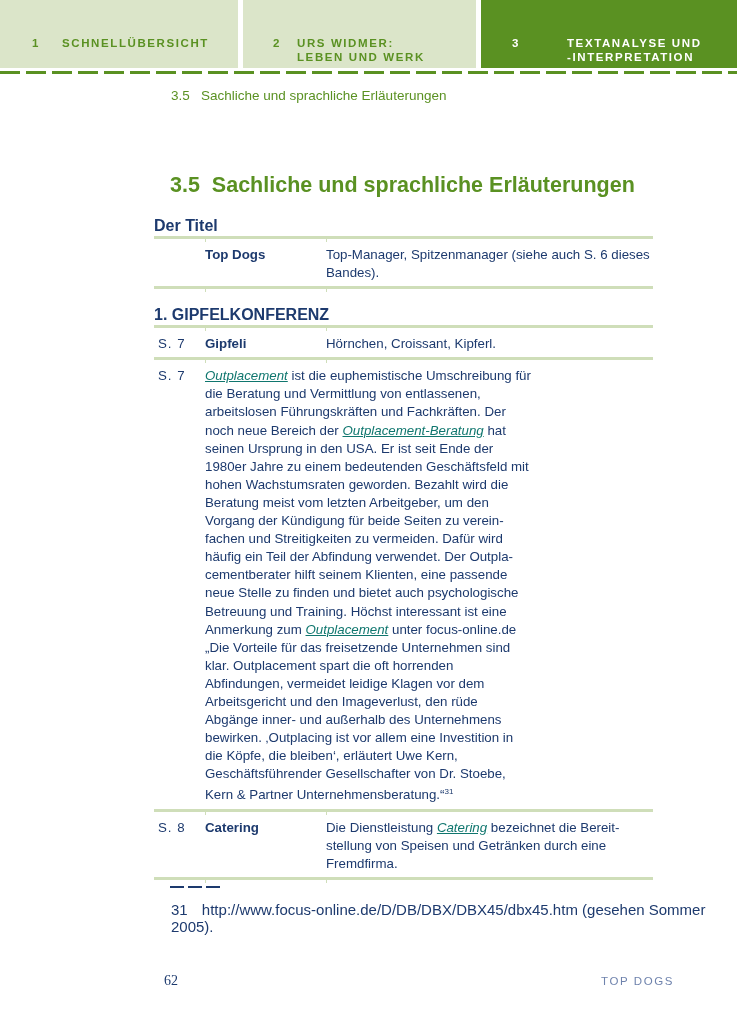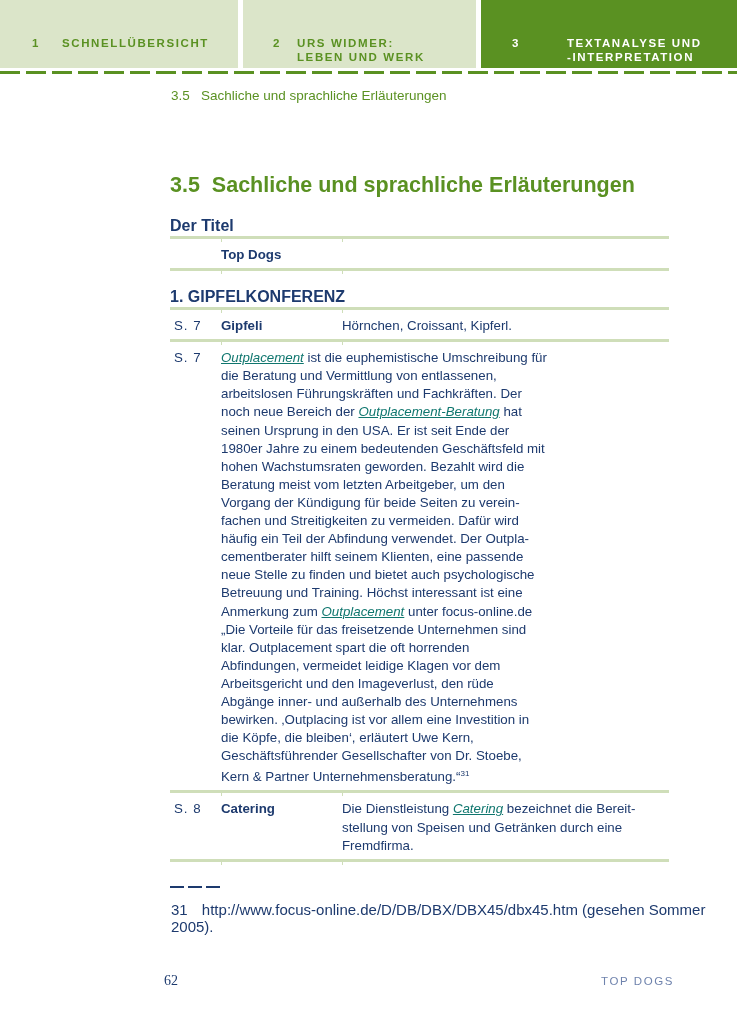--- a/index.html
+++ b/index.html
@@ -18,21 +18,21 @@
   .tab3 { left: 481px; width: 256px; background: #5a9122; color: #ffffff; }
   .tab3 .num { left: 31px; top: 36px; } .tab3 .lbl { left: 58px; top: 36px; margin-left: 28px; }
 
   .dash-line { position: absolute; top: 71px; left: 0; width: 737px; height: 3px;
     background: repeating-linear-gradient(90deg, #5a9122 0 20px, transparent 20px 26px); }
 
   .running-head { position: absolute; top: 88px; left: 171px; color: #5a9122; font-size: 13.5px; }
 
   .section-title { position: absolute; top: 173px; left: 170px; color: #5a9122; font-size: 21.5px; font-weight: bold; }
 
-  .content { position: absolute; left: 170px; top: 215px; width: 499px; }
+  .content { position: absolute; left: 154px; top: 215px; width: 499px; }
   .subhead { color: #1d3a6e; font-size: 16px; font-weight: bold; height: 21px; line-height: 21px; }
   .rule { height: 3px; background: #cfdeb9; position: relative; }
   .rule::before, .rule::after { content: ""; position: absolute; top: 3px; width: 1px; height: 3px; background: #cfdeb9; }
   .rule::before { left: 51px; } .rule::after { left: 172px; }
 
   .row { display: flex; font-size: 13.3px; line-height: 18.1px; padding: 7px 0 4px 0; }
   .c-page { width: 51px; padding-left: 4px; letter-spacing: 1px; }
   .c-term { width: 121px; font-weight: bold; padding-left: 0; }
   .c-def  { width: 327px; }
   .c-def i { font-style: italic; color: #0f766e; text-decoration: underline; }
@@ -74,20 +74,21 @@
 <div class="running-head" style="white-space:pre">3.5   Sachliche und sprachliche Erläuterungen</div>
 
 <h1 class="section-title" style="white-space:pre">3.5  Sachliche und sprachliche Erläuterungen</h1>
 
 <div class="content">
   <div class="subhead">Der Titel</div>
   <div class="rule"></div>
   <div class="row">
     <div class="c-page"></div>
     <div class="c-term">Top Dogs</div>
+    <div class="c-def">Top-Manager, Spitzenmanager (siehe auch S. 6 dieses Bandes).</div>
   </div>
   <div class="rule"></div>
 
   <div class="subhead" style="margin-top:15px">1. GIPFELKONFERENZ</div>
   <div class="rule"></div>
   <div class="row">
     <div class="c-page">S. 7</div>
     <div class="c-term">Gipfeli</div>
     <div class="c-def">Hörnchen, Croissant, Kipferl.</div>
   </div>

